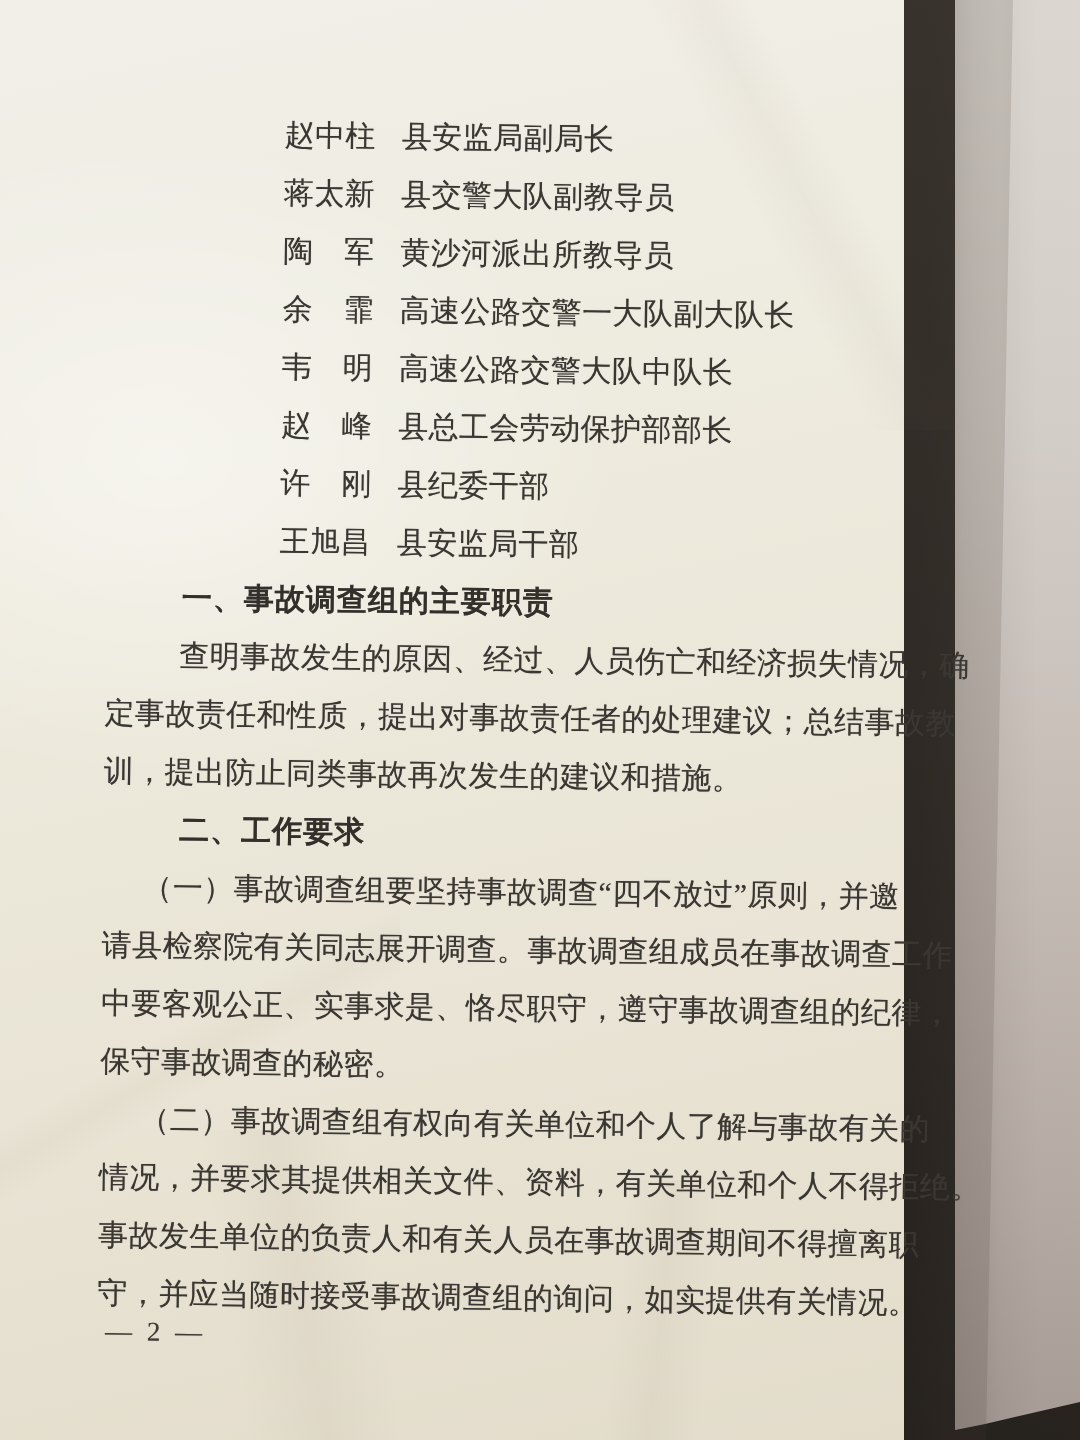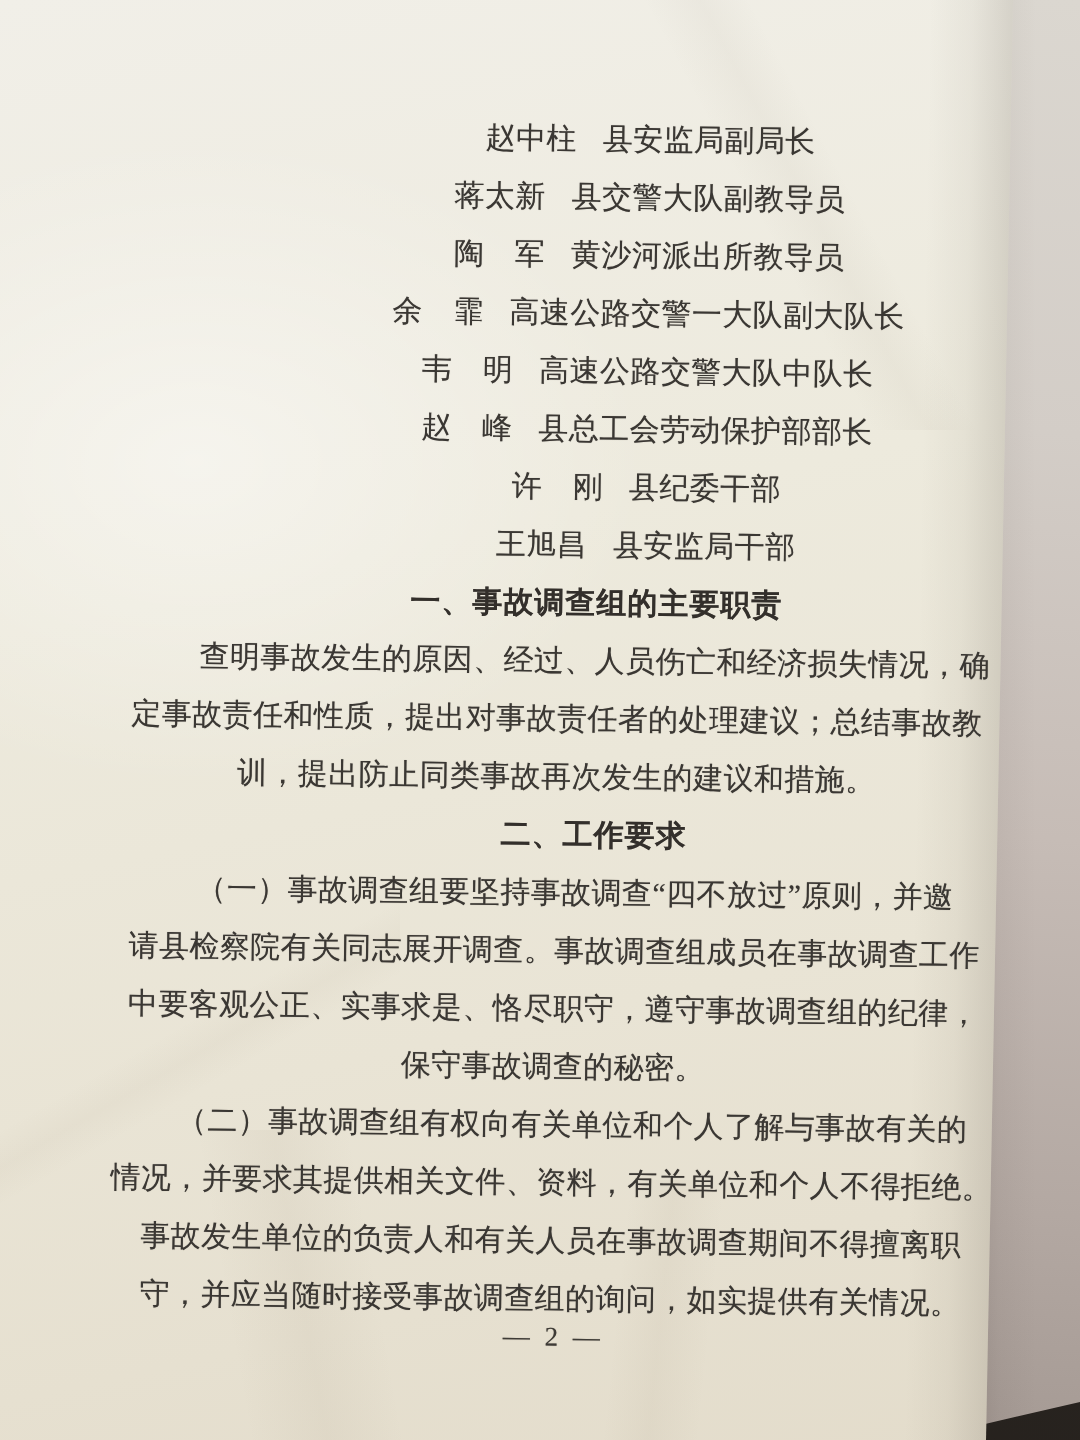--- a/index.html
+++ b/index.html
@@ -16,26 +16,25 @@
     position:absolute; left:955px; top:0; width:125px; height:1440px; z-index:1;
     background:linear-gradient(184deg,#dbd7d0 0%,#d3cdc7 30%,#c6bcb6 58%,#b3a8a2 84%,#a59a94 100%);
     clip-path:polygon(0 0,125px 0,125px 1402px,30px 1424px,0 1430px);
   }
   .page-under .contact-shadow {
     position:absolute; inset:0;
     background:linear-gradient(to right,rgba(60,50,45,0.22),rgba(60,50,45,0.05) 35%,transparent 65%);
   }
   
   .page {
-    position:absolute; left:0; top:0; width:1080px; height:1440px; z-index:2;
+    position:absolute; left:0; top:0; width:904px; height:1440px; z-index:2;
     background:
       radial-gradient(ellipse 700px 500px at 18% 32%,rgba(255,255,255,0.45),transparent 65%),
       linear-gradient(168deg,#f1efe8 0%,#edeadd 38%,#e9e4d5 68%,#e3dccb 100%);
     clip-path:polygon(0 0,1013px 0,986px 1440px,0 1440px);
-    text-align:center;
   }
   .edge-shadow {
     position:absolute; left:930px; top:-15px; width:85px; height:1480px;
     transform:rotate(1deg); transform-origin:top left;
     background:linear-gradient(to right,rgba(0,0,0,0) 0%,rgba(95,85,70,0.06) 50%,rgba(70,60,50,0.16) 100%);
   }
   .crease { position:absolute; pointer-events:none; }
   .crease-1 { left:-60px; top:1130px; width:720px; height:310px;
     background:linear-gradient(80deg,transparent 40%,rgba(120,100,75,0.055) 50%,transparent 60%); }
   .crease-2 { left:380px; top:1180px; width:540px; height:260px;

